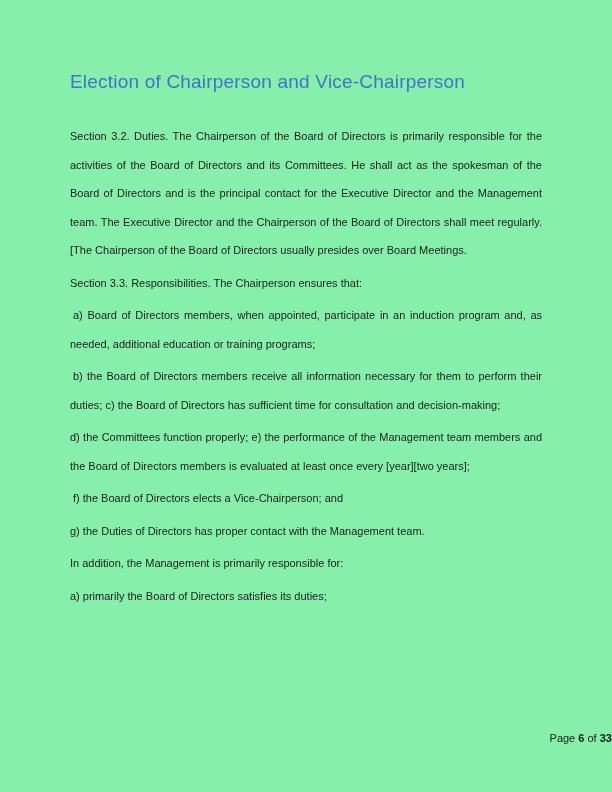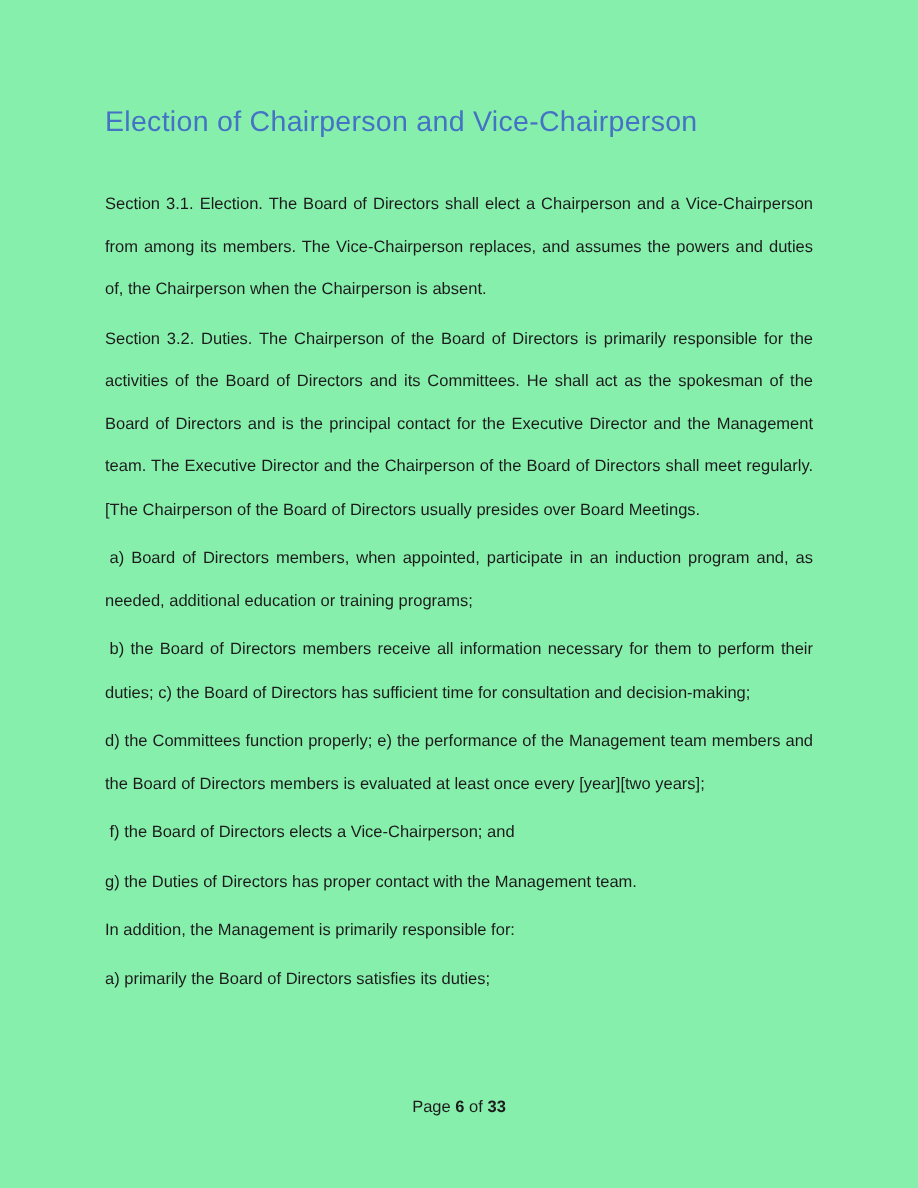--- a/index.html
+++ b/index.html
@@ -35,36 +35,36 @@
     color: #1c1c1c;
   }
   .body-text p.sp {
     text-indent: 3px;
   }
   .footer {
     position: absolute;
     left: 0;
     bottom: 48px;
     width: 612px;
-    text-align: center;
+    text-align: right;
     font-size: 11px;
     color: #1c1c1c;
   }
   .footer b { font-weight: 700; }
 </style>
 </head>
 <body>
 
 <div class="page">
 
   <h1 class="doc-title">Election of Chairperson and Vice-Chairperson</h1>
 
   <div class="body-text">
-    <p>Section 3.1. Election. The Board of Directors shall elect a Chairperson and a Vice-Chairperson from among its members. The Vice-Chairperson replaces, and assumes the powers and duties of, the Chairperson when the Chairperson is absent.</p>
     <p>Section 3.2. Duties. The Chairperson of the Board of Directors is primarily responsible for the activities of the Board of Directors and its Committees. He shall act as the spokesman of the Board of Directors and is the principal contact for the Executive Director and the Management team. The Executive Director and the Chairperson of the Board of Directors shall meet regularly. [The Chairperson of the Board of Directors usually presides over Board Meetings.</p>
+    <p>Section 3.3. Responsibilities. The Chairperson ensures that:</p>
     <p class="sp">a) Board of Directors members, when appointed, participate in an induction program and, as needed, additional education or training programs;</p>
     <p class="sp">b) the Board of Directors members receive all information necessary for them to perform their duties; c) the Board of Directors has sufficient time for consultation and decision-making;</p>
     <p>d) the Committees function properly; e) the performance of the Management team members and the Board of Directors members is evaluated at least once every [year][two years];</p>
     <p class="sp">f) the Board of Directors elects a Vice-Chairperson; and</p>
     <p>g) the Duties of Directors has proper contact with the Management team.</p>
     <p>In addition, the Management is primarily responsible for:</p>
     <p>a) primarily the Board of Directors satisfies its duties;</p>
   </div>
 
   <div class="footer">

